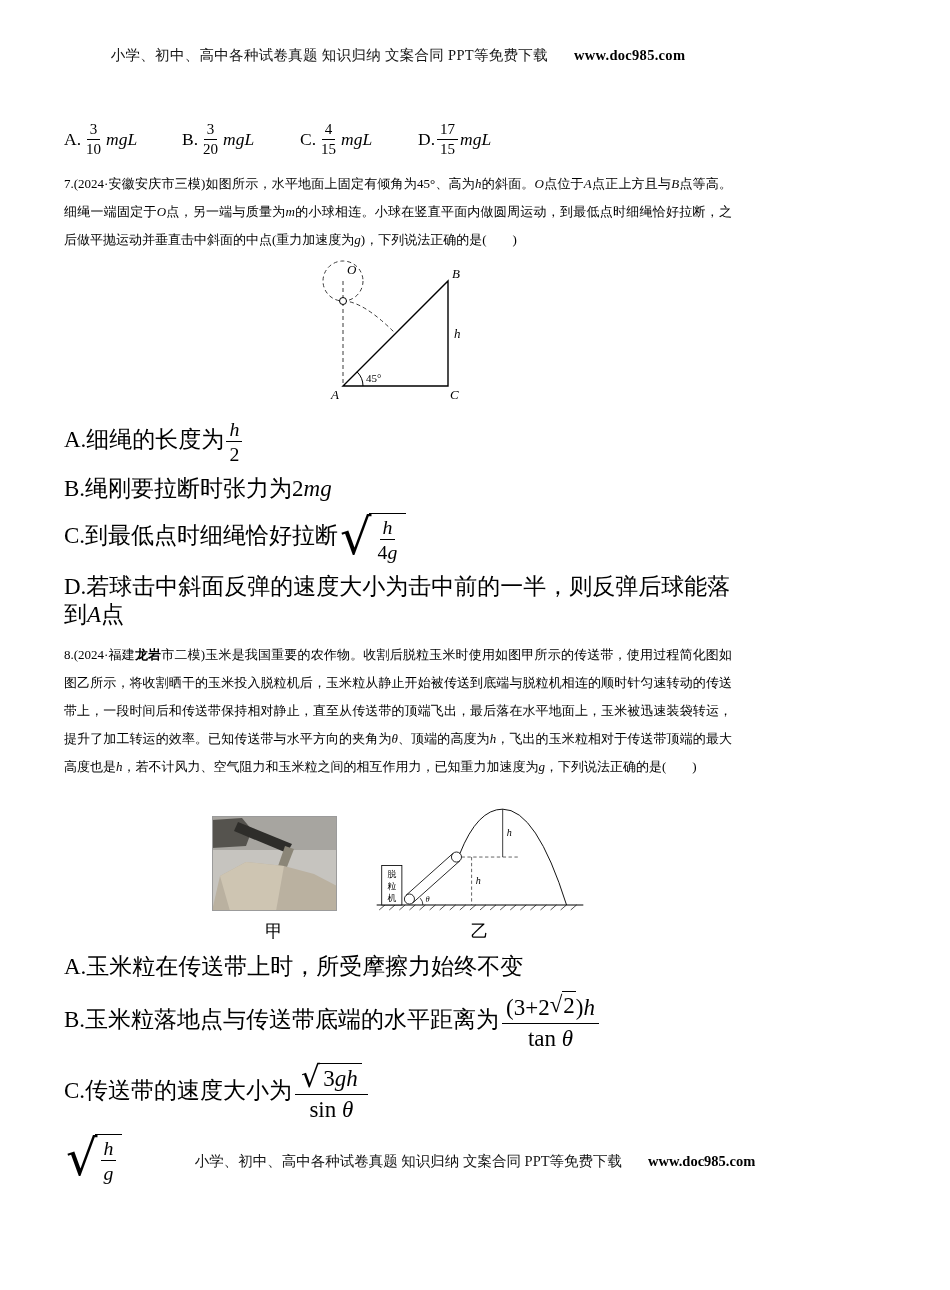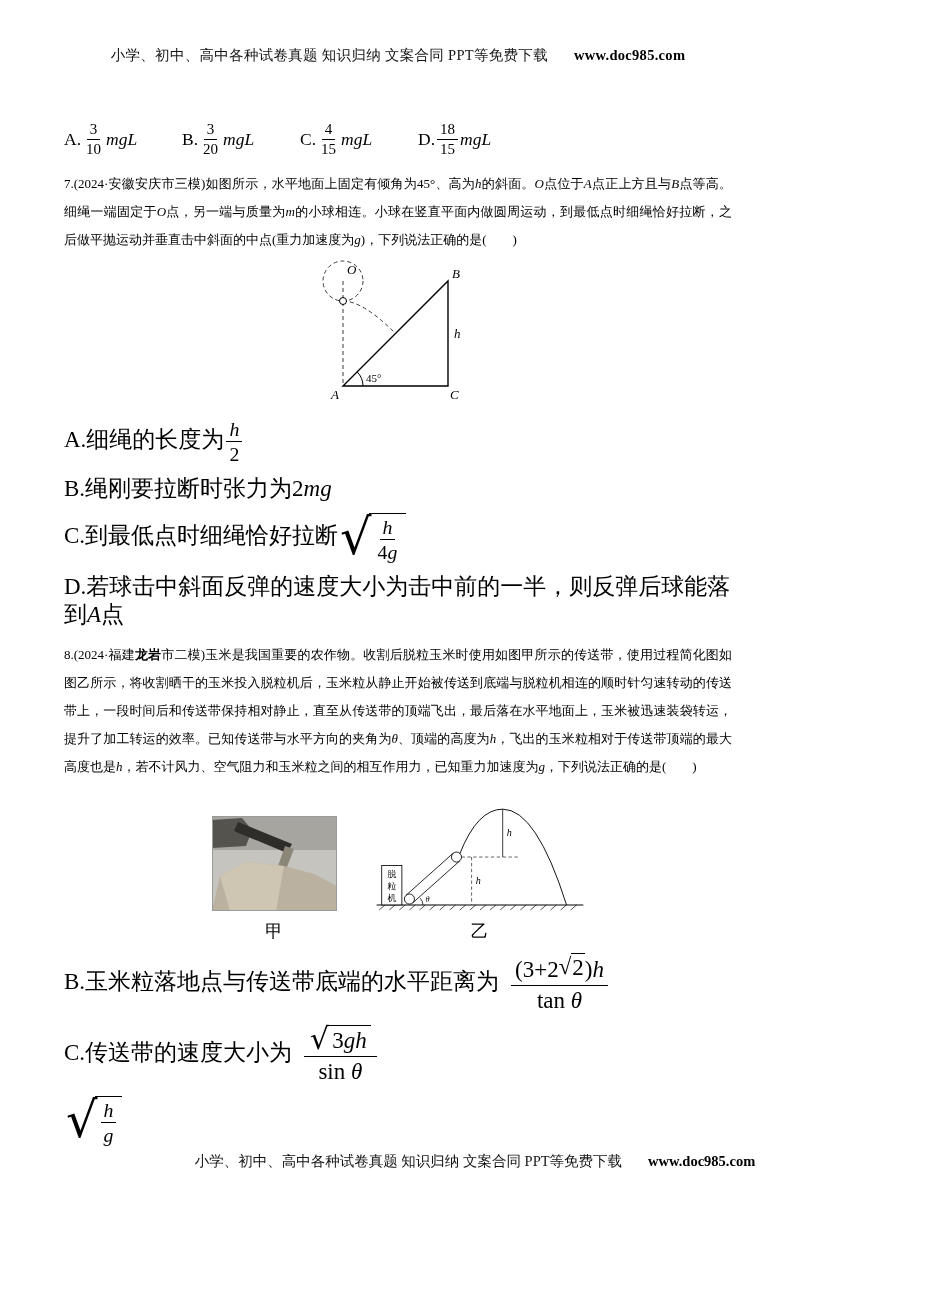--- a/index.html
+++ b/index.html
@@ -9,21 +9,21 @@
   .url{font-weight:bold;margin-left:26px;color:#000;text-decoration:none;}
   .doc-footer{position:absolute;top:1152px;left:0;width:950px;text-align:center;font-size:14.5px;color:#141414;}
   .q6-row{display:flex;margin-top:56px;font-size:17.5px;align-items:center;}
   .q6-item{width:118px;display:flex;align-items:center;}
   .stem{font-size:13px;line-height:28px;text-align:justify;margin:12px 0 0;}
   .var{font-style:italic;}
   .bold{font-weight:bold;}
   .frac{display:inline-flex;flex-direction:column;align-items:center;vertical-align:middle;line-height:1.12;font-size:.86em;margin:0 2px;}
   .frac .fnum{border-bottom:1px solid #000;padding:0 3px 1px;white-space:nowrap;}
   .frac .fden{padding:1px 3px 0;white-space:nowrap;}
-  .bigfrac{display:inline-flex;flex-direction:column;align-items:center;vertical-align:middle;line-height:1.15;margin:0 12px;}
+  .bigfrac{display:inline-flex;flex-direction:column;align-items:center;vertical-align:middle;line-height:1.15;margin:0 3px;}
   .bigfrac .fnum{border-bottom:1.3px solid #000;padding:0 4px 2px;white-space:nowrap;display:inline-flex;align-items:flex-end;}
   .bigfrac .fden{padding:2px 4px 0;white-space:nowrap;}
   .radical{display:inline-flex;align-items:center;vertical-align:middle;margin:0 2px;}
   .rad-sign{font-family:"DejaVu Sans","Liberation Sans",sans-serif;font-size:2.15em;line-height:1;margin-right:-3px;font-weight:400;}
   .radical.small .rad-sign{font-size:1.3em;margin-right:-1px;}
   .rad-body{border-top:1.4px solid #000;padding:2px 4px 0;}
   .sr{display:inline-flex;align-items:stretch;}
   .sr .sr-sign{line-height:1.25;}
   .sr .sr-body{border-top:1px solid #000;padding:0 1px;line-height:1.25;}
   .fig-q7{display:flex;justify-content:center;margin:4px 0 2px;}
@@ -64,21 +64,21 @@
         <span>C.</span>
         <span class="frac">
           <span class="fnum">4</span>
           <span class="fden">15</span>
         </span>
         <span class="var">mgL</span>
       </span>
     <span class="q6-item">
         <span>D.</span>
         <span class="frac">
-          <span class="fnum">18</span>
+          <span class="fnum">17</span>
           <span class="fden">15</span>
         </span>
         <span class="var">mgL</span>
       </span>
   </div>
 
   <p class="stem"><span>7.(2024·安徽安庆市三模)如图所示，水平地面上固定有倾角为45°、高为</span><span class="var">h</span><span>的斜面。</span><span class="var">O</span><span>点位于</span><span class="var">A</span><span>点正上方且与</span><span class="var">B</span><span>点等高。细绳一端固定于</span><span class="var">O</span><span>点，另一端与质量为</span><span class="var">m</span><span>的小球相连。小球在竖直平面内做圆周运动，到最低点时细绳恰好拉断，之后做平抛运动并垂直击中斜面的中点(重力加速度为</span><span class="var">g</span><span>)，下列说法正确的是(　　)</span></p>
 
   <div class="fig-q7">
     <svg width="200" height="150" viewBox="0 0 200 150">
@@ -148,20 +148,21 @@
         <line x1="152" y1="19" x2="152" y2="76" stroke="#000" stroke-width="0.9"></line>
         <text class="svar" x="157" y="51" font-size="12">h</text>
         <line x1="115" y1="76" x2="115" y2="133" stroke="#333" stroke-width="0.9" stroke-dasharray="4 3"></line>
         <text class="svar" x="120" y="108" font-size="12">h</text>
         <path d="M101,72 Q122,19 152,19 Q192,19 228,133" fill="none" stroke="#000" stroke-width="1.1"></path>
       </svg>
       <figcaption>乙</figcaption>
     </figure>
   </div>
 
+  <p class="opt-line"><span>A.玉米粒在传送带上时，所受摩擦力始终不变</span></p>
 
   <p class="opt-line"><span><span>B.玉米粒落地点与传送带底端的水平距离为</span></span><span class="bigfrac">
         <span class="fnum">
           <span>(3+2</span>
           <span class="sr">
             <span class="sr-sign">√</span>
             <span class="sr-body">2</span>
           </span>
           <span>)</span>
           <span class="var">h</span>

